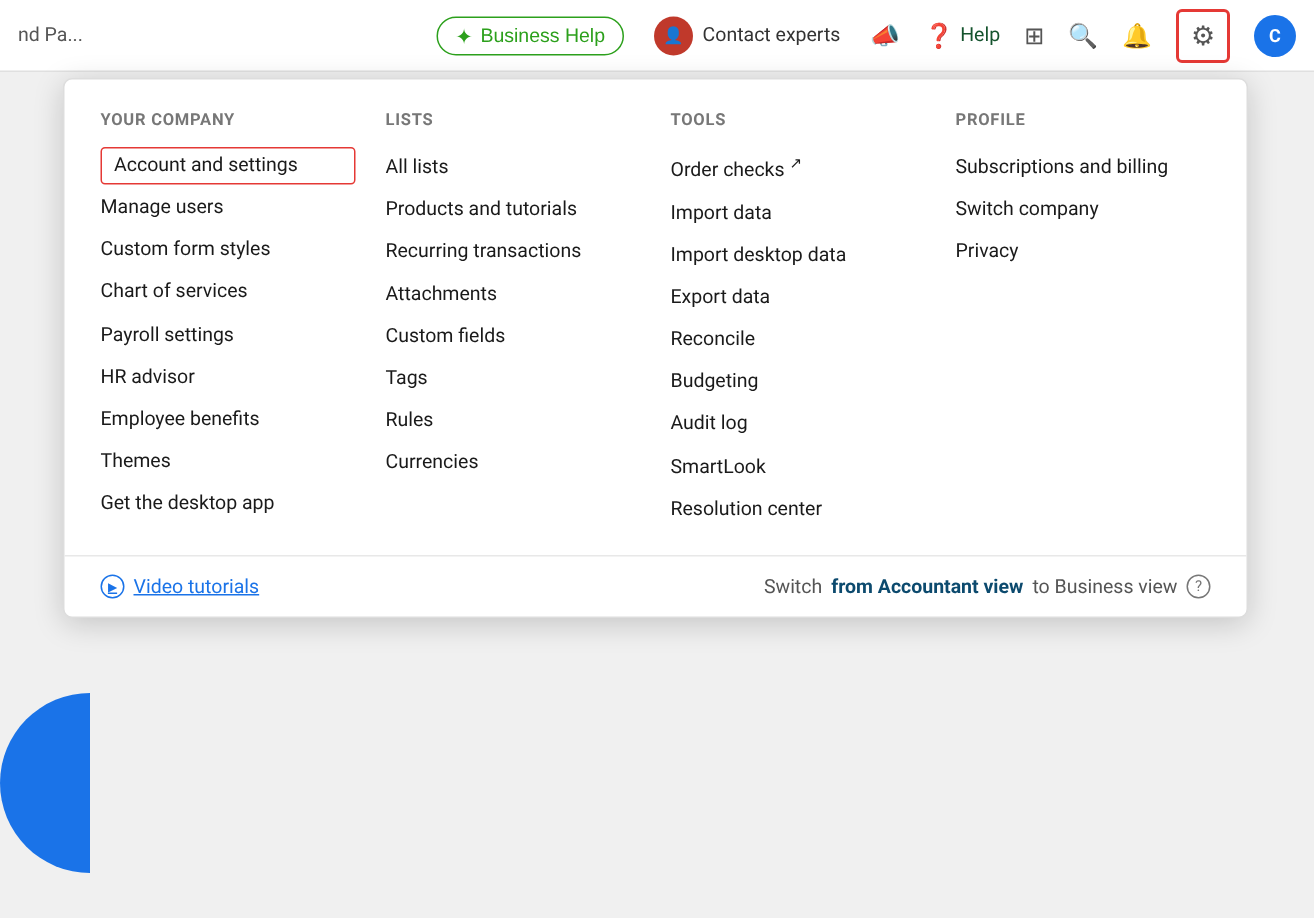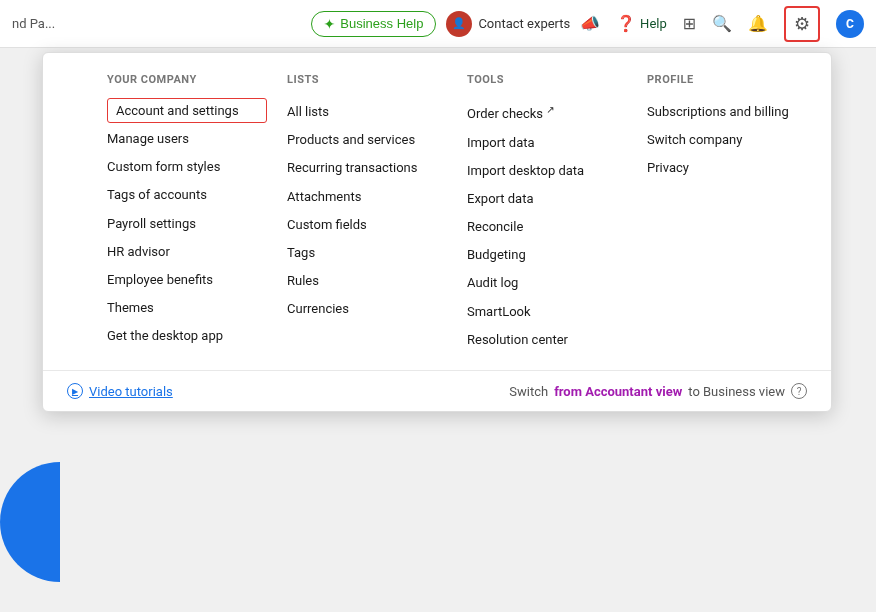--- a/index.html
+++ b/index.html
@@ -16,21 +16,21 @@
     
     .app-bar {
       position: absolute;
       top: 0; left: 0; right: 0;
       height: 48px;
       background: #fff;
       border-bottom: 1px solid #e0e0e0;
       display: flex;
       align-items: center;
       padding: 0 12px;
-      gap: 10px;
+      gap: 20px;
       z-index: 1;
     }
     .app-bar-left {
       color: #555;
       font-size: 13px;
       flex: 1;
     }
     .business-feed-btn {
       display: flex;
       align-items: center;
@@ -168,21 +168,20 @@
       border-radius: 6px;
       box-shadow: 0 4px 20px rgba(0,0,0,0.18);
       z-index: 20;
       padding: 0;
     }
 
     .dropdown-content {
       padding: 20px 24px 0 24px;
       display: flex;
       gap: 0;
-      margin-left: 40px;
     }
 
     .dropdown-column {
       flex: 1;
       min-width: 160px;
       padding-right: 20px;
     }
     .dropdown-column:last-child {
       padding-right: 0;
     }
@@ -254,21 +253,21 @@
     }
 
     .switch-view {
       font-size: 13px;
       color: #555;
       display: flex;
       align-items: center;
       gap: 6px;
     }
     .switch-view strong {
-      color: #a21caf;
+      color: #0c4a6e;
     }
     .info-circle {
       width: 16px;
       height: 16px;
       border: 1.5px solid #777;
       border-radius: 50%;
       display: flex;
       align-items: center;
       justify-content: center;
       font-size: 10px;
@@ -318,32 +317,32 @@
 
 <div class="dropdown-overlay">
   <div class="dropdown-content">
 
     <div class="dropdown-column">
       <div class="col-header">YOUR COMPANY</div>
 
       <a class="account-settings-item">Account and settings</a>
       <a class="menu-item">Manage users</a>
       <a class="menu-item">Custom form styles</a>
-      <a class="menu-item">Tags of accounts</a>
+      <a class="menu-item">Chart of services</a>
       <a class="menu-item">Payroll settings</a>
       <a class="menu-item">HR advisor</a>
       <a class="menu-item">Employee benefits</a>
       <a class="menu-item">Themes</a>
       <a class="menu-item">Get the desktop app</a>
     </div>
 
     <div class="dropdown-column">
       <div class="col-header">LISTS</div>
       <a class="menu-item">All lists</a>
-      <a class="menu-item">Products and services</a>
+      <a class="menu-item">Products and tutorials</a>
       <a class="menu-item">Recurring transactions</a>
       <a class="menu-item">Attachments</a>
       <a class="menu-item">Custom fields</a>
       <a class="menu-item">Tags</a>
       <a class="menu-item">Rules</a>
       <a class="menu-item">Currencies</a>
     </div>
 
     <div class="dropdown-column">
       <div class="col-header">TOOLS</div>

